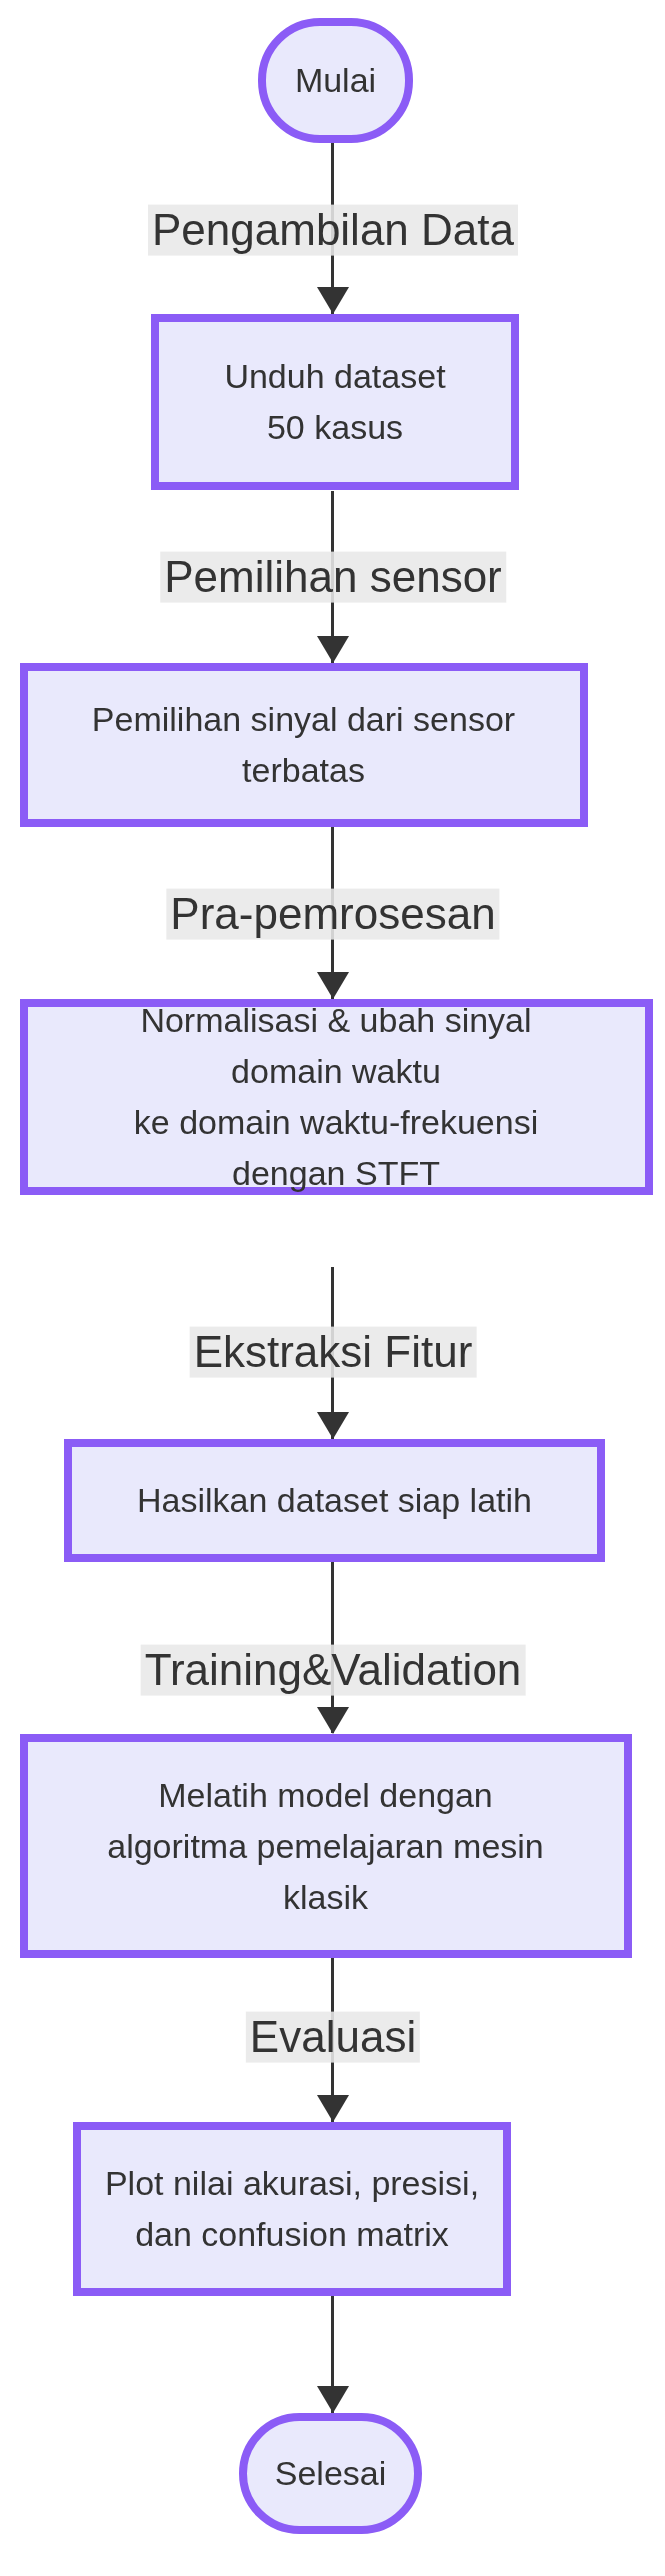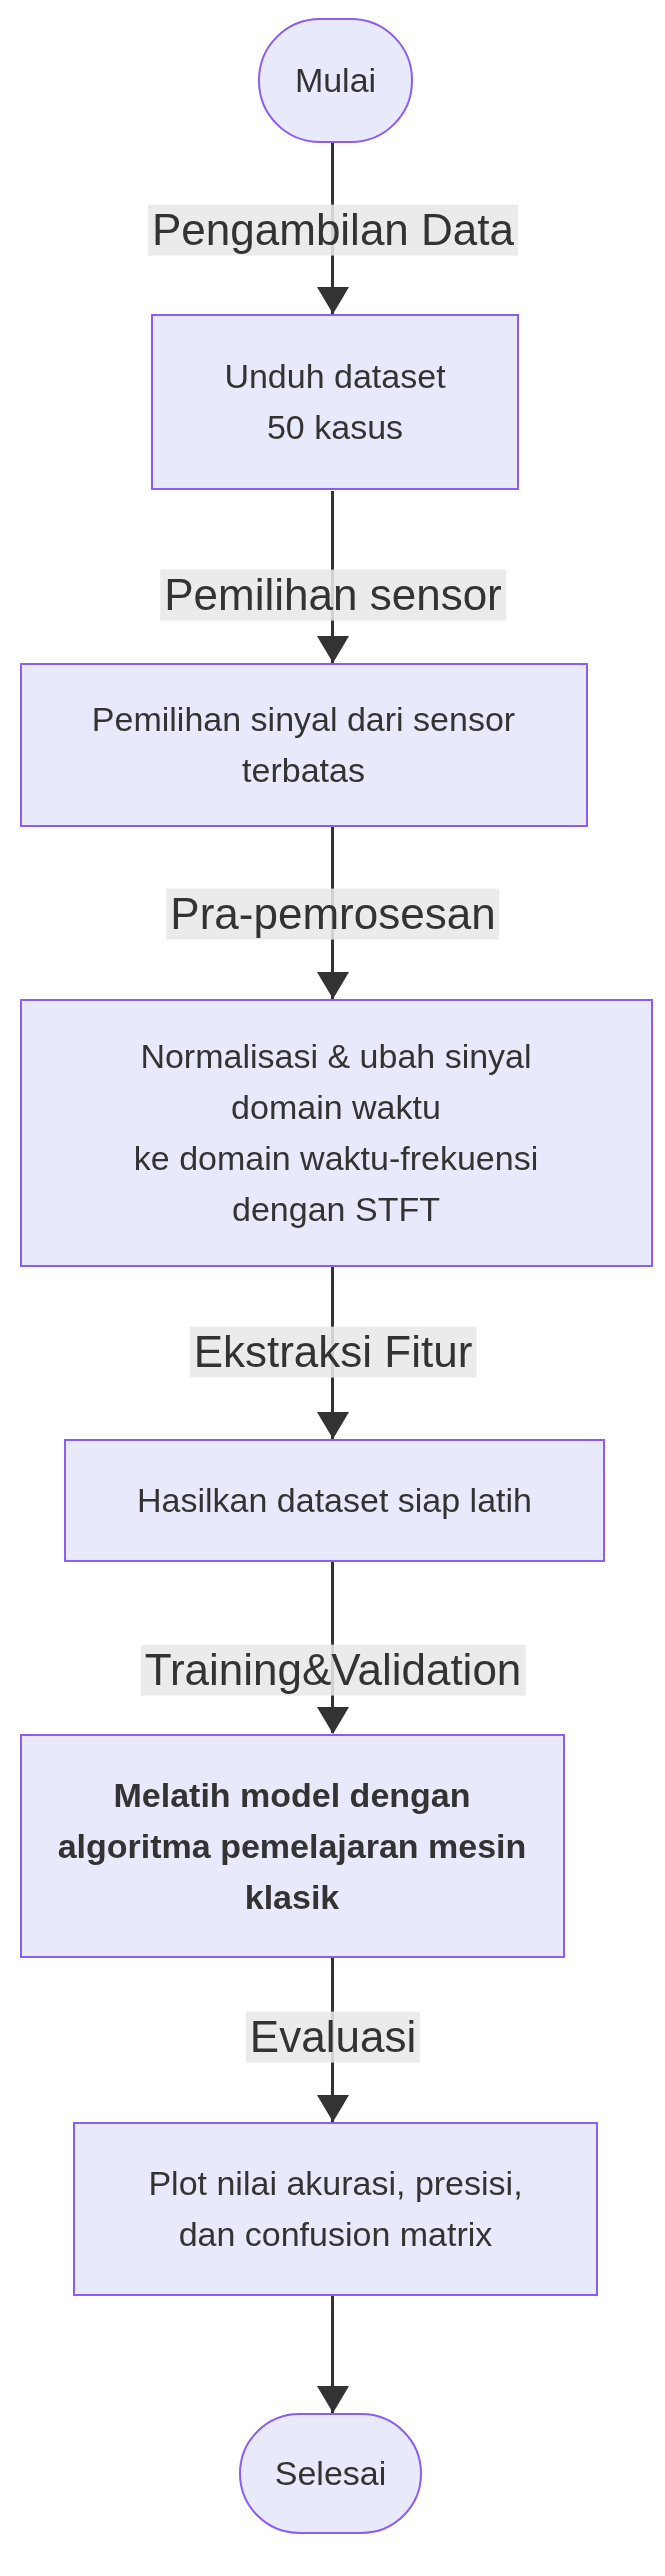--- a/index.html
+++ b/index.html
@@ -9,21 +9,21 @@
     height: 2576px;
     background: #ffffff;
     font-family: "Liberation Sans", "DejaVu Sans", sans-serif;
     color: #333333;
     overflow: hidden;
   }
   .node {
     position: absolute;
     box-sizing: border-box;
     background: #e9e9fc;
-    border: 2px solid #8b5cf6;
+    border: 8px solid #8b5cf6;
     display: flex;
     flex-direction: column;
     justify-content: center;
     align-items: center;
     text-align: center;
     font-size: 34px;
     line-height: 51px;
     color: #333333;
   }
   .node .line { white-space: nowrap; }
@@ -72,58 +72,58 @@
 
   <div class="arrowhead" style="top:287px;"></div>
   <div class="arrowhead" style="top:636px;"></div>
   <div class="arrowhead" style="top:972px;"></div>
   <div class="arrowhead" style="top:1412px;"></div>
   <div class="arrowhead" style="top:1707px;"></div>
   <div class="arrowhead" style="top:2095px;"></div>
   <div class="arrowhead" style="top:2386px;"></div>
 
   <div class="edge-label" style="top:230px;">Pengambilan Data</div>
-  <div class="edge-label" style="top:595px;">Pemilihan sensor</div>
+  <div class="edge-label" style="top:577px;">Pemilihan sensor</div>
   <div class="edge-label" style="top:914px;">Pra-pemrosesan</div>
   <div class="edge-label" style="top:1352px;">Ekstraksi Fitur</div>
   <div class="edge-label" style="top:1670px;">Training&amp;Validation</div>
   <div class="edge-label" style="top:2037px;">Evaluasi</div>
 
   <div class="node terminal-start" style="left:258px; top:18px; width:155px; height:125px;">
     <div class="line">Mulai</div>
   </div>
 
   <div class="node" style="left:151px; top:314px; width:368px; height:176px;">
     <div class="line">Unduh dataset</div>
     <div class="line">50 kasus</div>
   </div>
 
   <div class="node" style="left:19.5px; top:663px; width:568px; height:164px;">
     <div class="line">Pemilihan sinyal dari sensor</div>
     <div class="line">terbatas</div>
   </div>
 
-  <div class="node" style="left:19.5px; top:999px; width:633px; height:268px;">
+  <div class="node" style="left:19.5px; top:999px; width:633px; height:196px;">
     <div class="line">Normalisasi &amp; ubah sinyal</div>
     <div class="line">domain waktu</div>
     <div class="line">ke domain waktu-frekuensi</div>
     <div class="line">dengan STFT</div>
   </div>
 
   <div class="node" style="left:64px; top:1439px; width:541px; height:123px;">
     <div class="line">Hasilkan dataset siap latih</div>
   </div>
 
-  <div class="node" style="left:19.5px; top:1734px; width:545px; height:224px;font-weight:bold;">
+  <div class="node" style="left:19.5px; top:1734px; width:612px; height:224px;">
     <div class="line">Melatih model dengan</div>
     <div class="line">algoritma pemelajaran mesin</div>
     <div class="line">klasik</div>
   </div>
 
-  <div class="node" style="left:73px; top:2122px; width:525px; height:174px;">
+  <div class="node" style="left:73px; top:2122px; width:438px; height:174px;">
     <div class="line">Plot nilai akurasi, presisi,</div>
     <div class="line">dan confusion matrix</div>
   </div>
 
   <div class="node terminal-end" style="left:239px; top:2413px; width:183px; height:121px;">
     <div class="line">Selesai</div>
   </div>
 
 </div>
 

